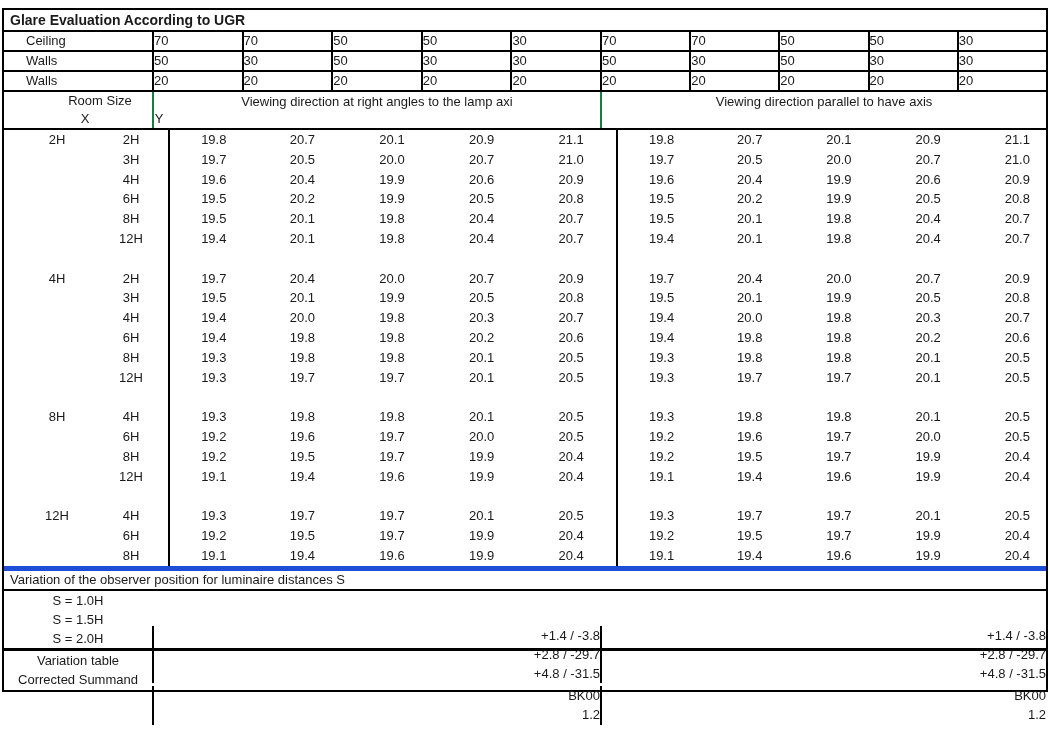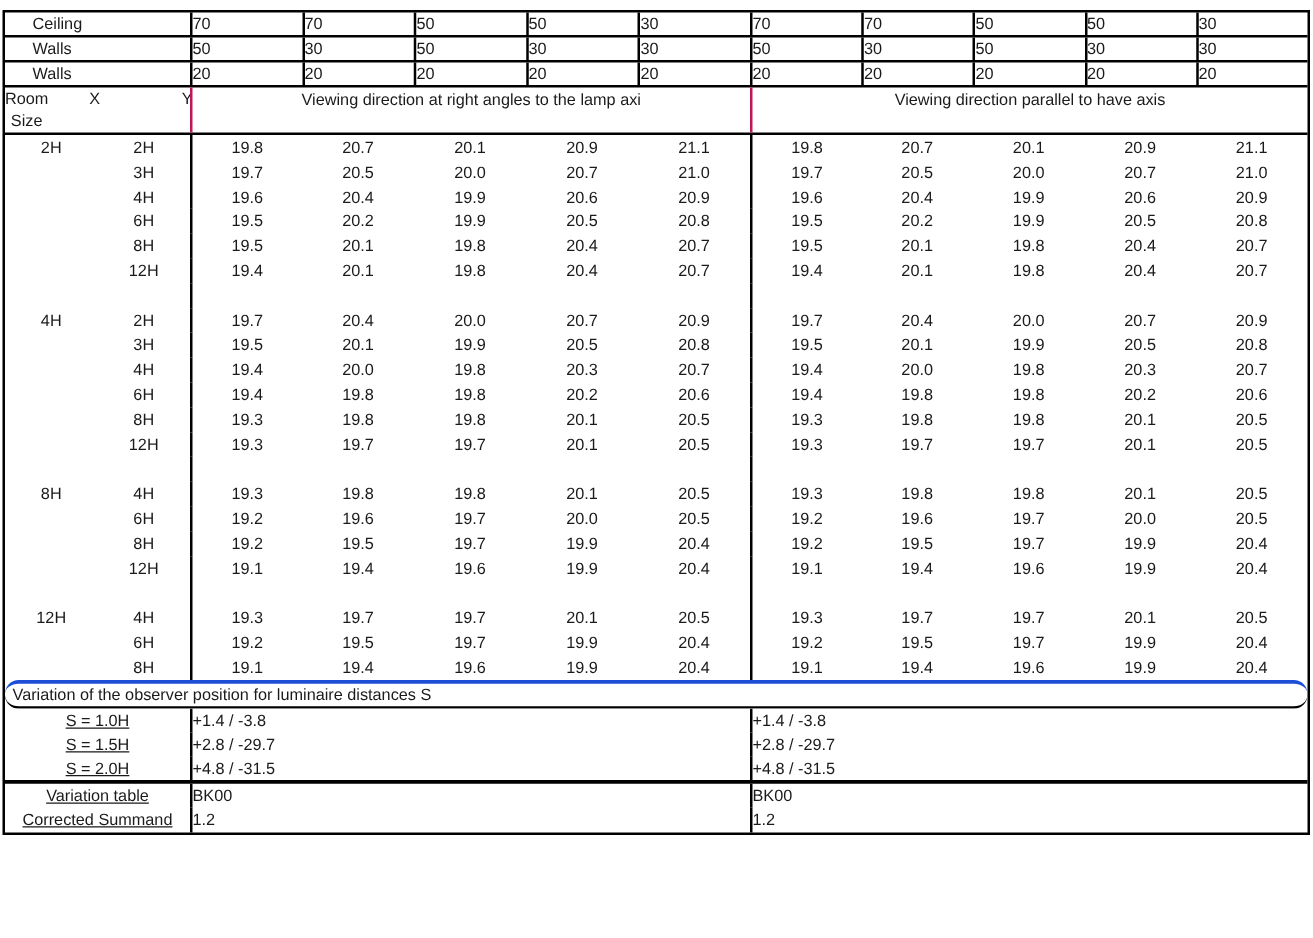--- a/index.html
+++ b/index.html
@@ -9,47 +9,48 @@
   .title-row{height:20px;line-height:20px;font-weight:bold;font-size:14px;padding-left:6px;
              border-bottom:2px solid #000;}
   
   .srow{display:grid;grid-template-columns:148px repeat(5,89.6px) repeat(5,89.2px);
         height:18px;line-height:18px;border-bottom:2px solid #000;}
   .srow .lbl{padding-left:22px;text-align:left;}
   .srow .sval{border-left:2px solid #000;text-align:left;}
   
   .dir-header{display:grid;grid-template-columns:148px 448px 446px;height:36px;
               border-bottom:2px solid #000;}
-  .dir-header .half{border-left:2px solid #be185d;text-align:center;padding-top:1px;line-height:18px;}
-  .label-cell{display:flex;}
+  .dir-header .half{border-left:2px solid #15803d;text-align:center;padding-top:1px;line-height:18px;}
+  .label-cell{display:flex;flex-direction:column;margin-left:44px;}
   .room-size{height:18px;line-height:18px;text-align:center;}
   .xy{display:grid;grid-template-columns:74px 74px;height:18px;line-height:18px;text-align:center;}
   
   .drow{display:grid;grid-template-columns:74px 74px repeat(5,89.6px) repeat(5,89.2px);
-        height:19.8px;line-height:19.8px;}
+        height:19.8px;line-height:19.8px;margin-left:16px;}
   .drow .cx,.drow .cy{text-align:center;}
   .drow .dval{text-align:center;}
   .vb{border-left:2px solid #000;}
   
-  .variation-row{height:18px;line-height:18px;padding-left:6px;border-top:3px solid #1d4ed8;
-                 border-bottom:2px solid #000;border-radius:11px;}
+  .variation-row{height:18px;line-height:18px;padding-left:6px;border-top:5px solid #1d4ed8;
+                 border-bottom:2px solid #000;}
   
   .trow{display:grid;grid-template-columns:148px 448px 446px;height:19px;line-height:19px;}
-  .trow .tlbl{text-align:center;text-decoration:underline;}
-  .trow .thalf{text-align:left;}
+  .trow .tlbl{text-align:center;}
+  .trow .thalf{text-align:right;margin-top:35px;}
   .summary{border-top:3px solid #000;}
   .summary .trow{height:19.5px;line-height:19.5px;}
   
   .footer-box{border-top:3px solid #000;height:50px;padding:3px 6px 0 6px;
               white-space:pre-wrap;line-height:16px;}
 </style>
 </head>
 <body>
 
 <div class="sheet">
+  <div class="title-row">Glare Evaluation According to UGR</div>
 
   <div id="surface-rows">
       <div class="srow">
         <div class="cell lbl">Ceiling</div>
         <div class="cell sval">70</div>
         <div class="cell sval">70</div>
         <div class="cell sval">50</div>
         <div class="cell sval">50</div>
         <div class="cell sval">30</div>
         <div class="cell sval">70</div>

